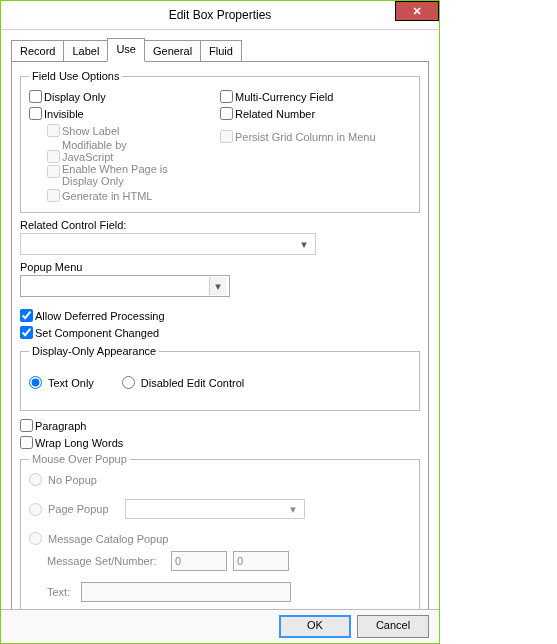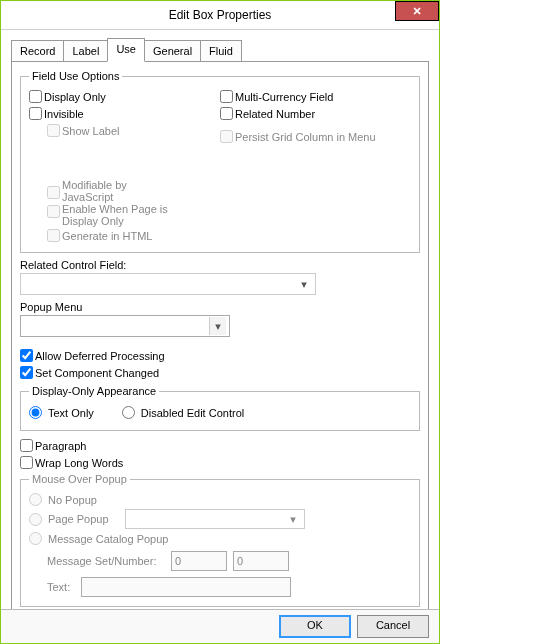--- a/index.html
+++ b/index.html
@@ -93,21 +93,21 @@
     margin: 0 0 6px 0;
     padding: 6px 8px 8px 8px;
   }
   fieldset > legend {
     font-size: 11px;
     padding: 0 3px;
   }
   .row {
     display: flex;
     align-items: center;
-    margin: 1px 0;
+    margin: 11px 0;
     min-height: 17px;
   }
   .indent1 { margin-left: 18px; }
   .cols { display: flex; }
   .col { flex: 1; }
   label.cb {
     display: flex;
     align-items: center;
     gap: 0;
     min-height: 17px;
@@ -236,21 +236,21 @@
             </label>
             <label class="cb">
               <input type="checkbox" style="">
               <span>Invisible</span>
             </label>
             <div class="indent1 disabled">
               <label class="cb">
                 <input type="checkbox" disabled="" style="">
                 <span>Show Label</span>
               </label>
-              <label class="cb" style="align-items:center;margin-top:40px;">
+              <label class="cb" style="align-items:flex-end;">
                 <input type="checkbox" disabled="" style="margin-top: 2px;">
                 <span style="max-width:90px;">Modifiable by JavaScript</span>
               </label>
               <label class="cb" style="align-items:flex-start;">
                 <input type="checkbox" disabled="" style="margin-top: 2px;">
                 <span style="max-width:130px;">Enable When Page is Display Only</span>
               </label>
               <label class="cb">
                 <input type="checkbox" disabled="" style="">
                 <span>Generate in HTML</span>

